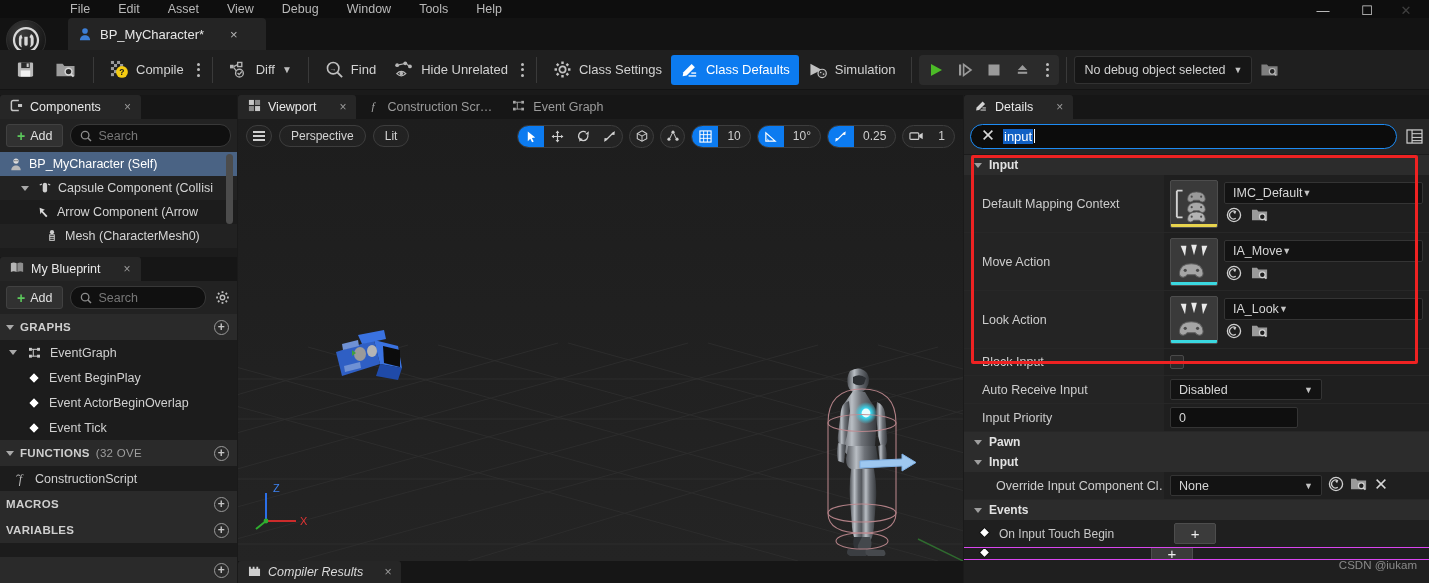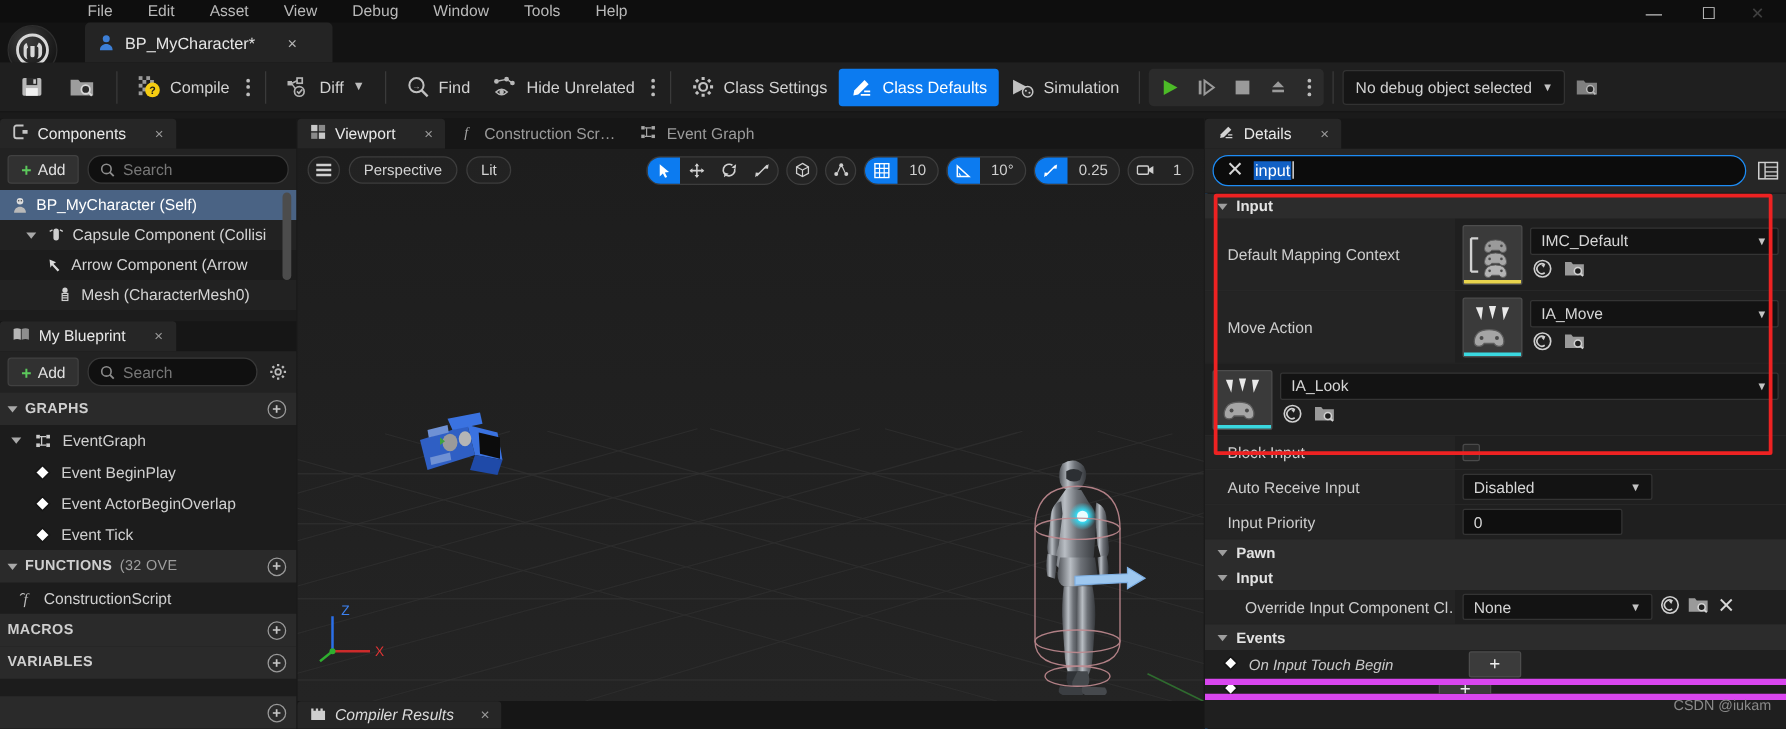--- a/index.html
+++ b/index.html
@@ -197,36 +197,36 @@
   }
   .prow .pval { flex: 1; display: flex; align-items: center; padding: 3px 6px; background: #1f1f1f; gap: 6px; }
   .asset-row { min-height: 58px; }
   .thumb {
     width: 48px; height: 48px; flex: 0 0 48px; border: 1px solid #4d4d4d; border-radius: 2px;
     background: #3a3a3a; position: relative; overflow: hidden; display:flex; align-items:center; justify-content:center;
   }
   .thumb .bar { position: absolute; left: 0; right: 0; bottom: 0; height: 3px; }
   .asset-ctrl { flex: 1; display: flex; flex-direction: column; gap: 3px; min-width: 0; }
   .asset-combo {
-    display: flex; align-items: center; justify-content: space-between; height: 22px;
+    display: flex; align-items: center; height: 22px;
     background: #131313; border: 1px solid #343434; border-radius: 2px; padding: 0 8px;
     color: #d6d6d6; font-size: 12.5px;
   }
   .asset-icons { display: flex; align-items: center; gap: 9px; padding-left: 2px; }
   .chk-box { width: 14px; height: 14px; background: #2a2a2a; border: 1px solid #4a4a4a; border-radius: 2px; }
   .val-combo {
     display: flex; align-items: center; justify-content: space-between; height: 21px; width: 152px;
     background: #131313; border: 1px solid #343434; border-radius: 2px; padding: 0 8px;
     color: #d6d6d6; font-size: 12.5px;
   }
   .val-input {
     height: 21px; width: 128px; background: #0f0f0f; border: 1px solid #343434; border-radius: 2px;
     padding: 0 8px; color: #d6d6d6; font-size: 12.5px; display: flex; align-items: center;
   }
-  .ev-row { display: flex; align-items: center; height: 28px; gap: 8px; padding-left: 14px; border-bottom: 5px solid #d946ef; font-style: italic; }
+  .ev-row { display: flex; align-items: center; height: 28px; gap: 8px; padding-left: 14px; border-bottom: 1px solid #d946ef; }
   .ev-plus {
     width: 42px; height: 21px; background: #3b3b3b; border: 1px solid #4d4d4d; border-radius: 2px;
     display: flex; align-items: center; justify-content: center; color: #efefef; font-size: 15px; line-height: 1;
   }
   .red-outline {
     position: absolute; left: 971px; top: 155px; width: 447px; height: 209px;
     border: 3px solid #ee2222; border-radius: 2px; pointer-events: none; z-index: 40;
   }
   .watermark { position: absolute; right: 12px; bottom: 12px; color: #8a8a8a; font-size: 11.5px; }
   .blue-edge { position:absolute; left:0; top:60px; width:2px; height:428px; background:#1d8cf5; }
@@ -1022,20 +1022,21 @@
                     <circle cx="12.6" cy="11" r="3.2" fill="#1f1f1f" stroke="#d2d2d2" stroke-width="1.4"></circle>
                     <line x1="14.8" y1="13.2" x2="17.2" y2="15.6" stroke="#d2d2d2" stroke-width="1.6"></line>
                   </svg>
               </span>
             </div>
           </div>
         </div>
       </div>
 
       <div class="prow asset-row">
+        <div class="plabel">Look Action</div>
         <div class="pval">
           <div class="thumb">
             <svg width="42" height="40" viewBox="0 0 44 42">
               <g fill="#e9e9e9">
                   <path d="M8 4 L14 4 L12.6 15 z"></path>
                   <path d="M19 3 L25 3 L22 14 z"></path>
                   <path d="M30 4 L36 4 L31.4 15 z"></path>
                 </g>
               <g transform="translate(5,17) scale(0.83)">
                 <path d="M6 10 q-4 4 -4 9 q0 5 5 5 q3 0 5-3 h10 q2 3 5 3 q5 0 5-5 q0-5-4-9 q-4-3-11-3 q-7 0-11 3 z" fill="#a5a5a5" stroke="#5d5d5d" stroke-width="1.3"></path>

